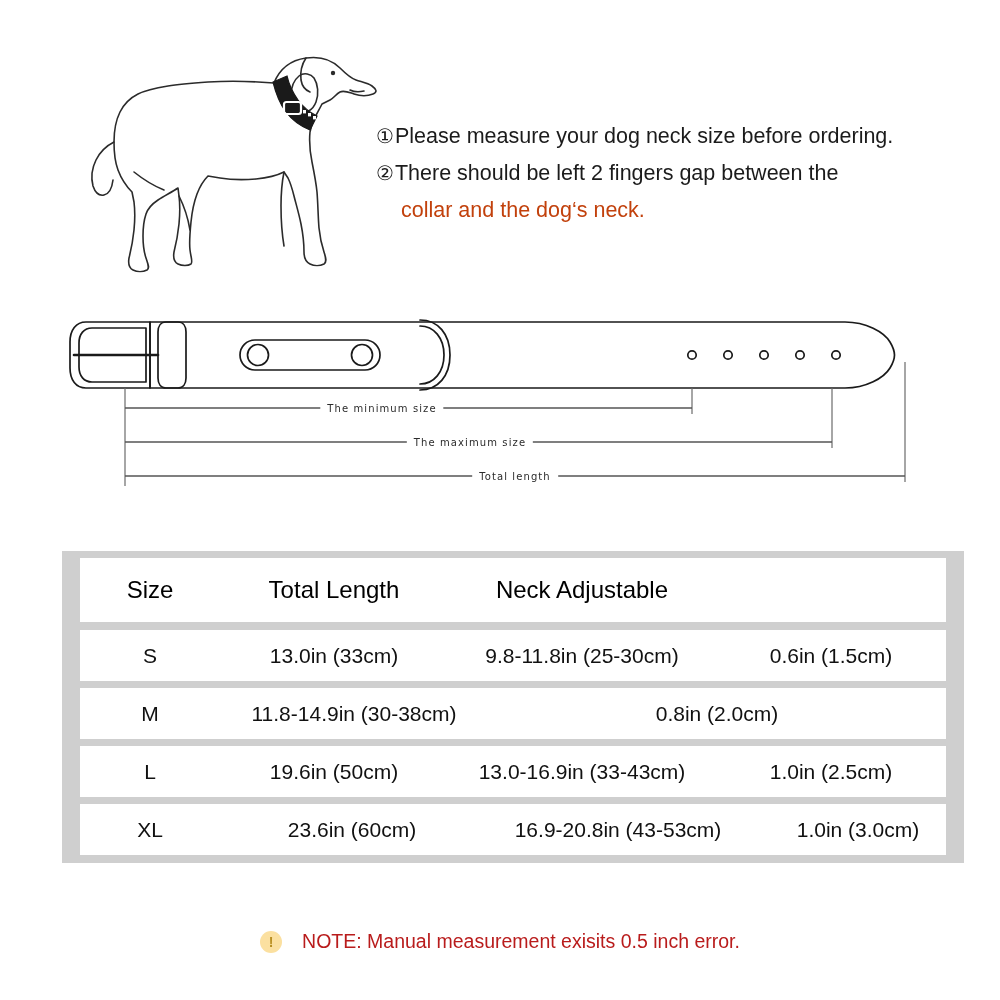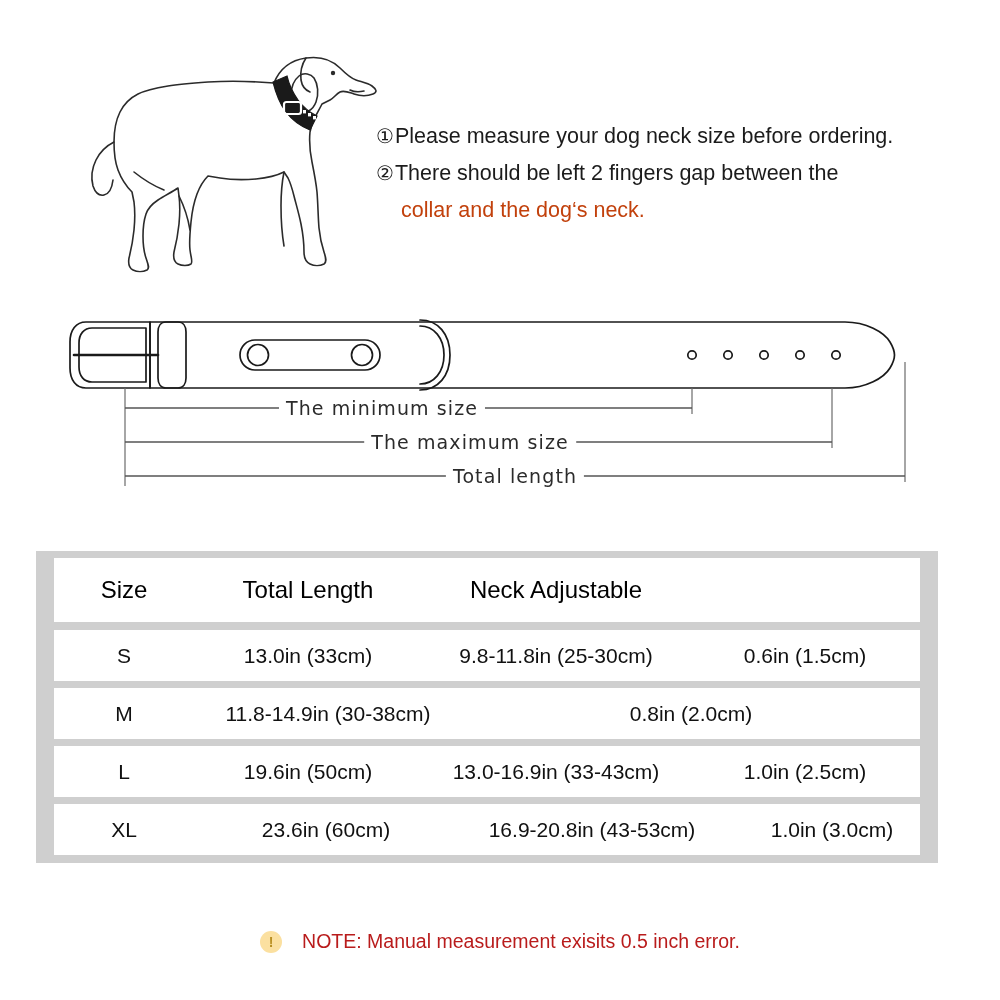--- a/index.html
+++ b/index.html
@@ -62,33 +62,33 @@
   #collar-diagram {
     position: absolute;
     left: 0px;
     top: 296px;
     width: 1000px;
     height: 200px;
   }
   .dim-label {
     position: absolute;
     font-family: "DejaVu Sans", sans-serif;
-    font-size: 19px;
+    font-size: 10px;
     letter-spacing: 1.1px;
     color: #2b2b2b;
     background: #ffffff;
     padding: 0 7px;
     white-space: nowrap;
     transform: translate(-50%, -50%);
   }
 
   
   #size-table {
     position: absolute;
-    left: 36px;
+    left: 62px;
     top: 551px;
     width: 902px;
     background: #cfcfcf;
     padding: 7px 18px 8px 18px;
     box-sizing: border-box;
   }
   .table-row {
     display: flex;
     background: #ffffff;
     align-items: center;

